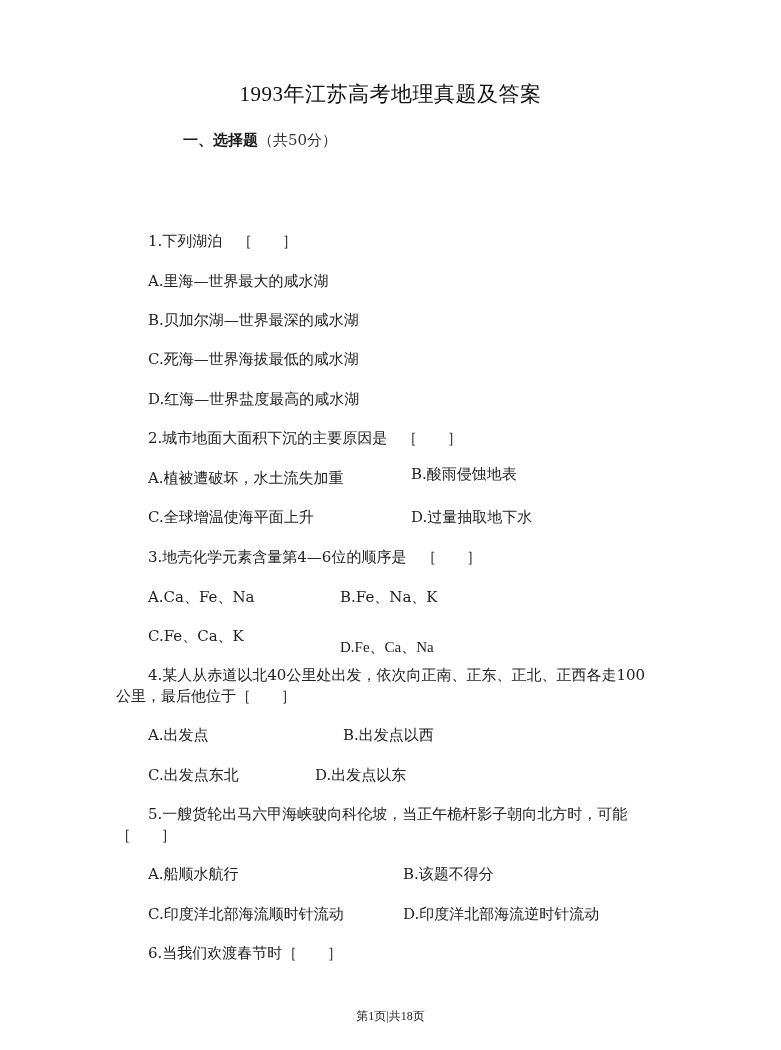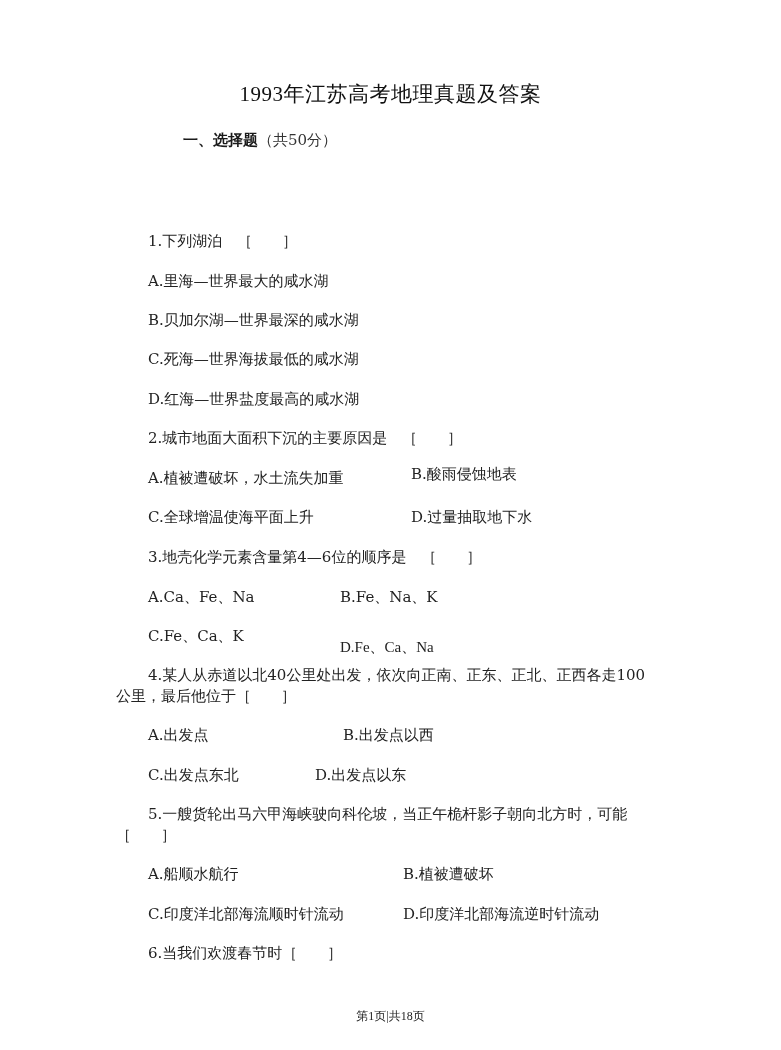--- a/index.html
+++ b/index.html
@@ -59,20 +59,20 @@
   <div class="line" style="top:665px; left:148px;">4.某人从赤道以北40公里处出发，依次向正南、正东、正北、正西各走100</div>
   <div class="line" style="top:686px; left:116px;">公里，最后他位于［　　］</div>
   <div class="opt" style="top:725px; left:148px;">A.出发点</div>
   <div class="opt" style="top:725px; left:315px;margin-left:28px;">B.出发点以西</div>
   <div class="opt" style="top:765px; left:148px;">C.出发点东北</div>
   <div class="opt" style="top:765px; left:315px;">D.出发点以东</div>
 
   <div class="line" style="top:804px; left:148px;">5.一艘货轮出马六甲海峡驶向科伦坡，当正午桅杆影子朝向北方时，可能</div>
   <div class="line" style="top:825px; left:116px;">［　　］</div>
   <div class="opt" style="top:864px; left:148px;">A.船顺水航行</div>
-  <div class="opt" style="top:864px; left:403px;">B.植被遭破坏</div>
+  <div class="opt" style="top:864px; left:403px;">B.该题不得分</div>
   <div class="opt" style="top:904px; left:148px;">C.印度洋北部海流顺时针流动</div>
   <div class="opt" style="top:904px; left:403px;">D.印度洋北部海流逆时针流动</div>
 
   <div class="line" style="top:943px; left:148px;">6.当我们欢渡春节时［　　］</div>
 
   <div class="footer">第1页|共18页</div>
 </div>
 
 </body></html>

